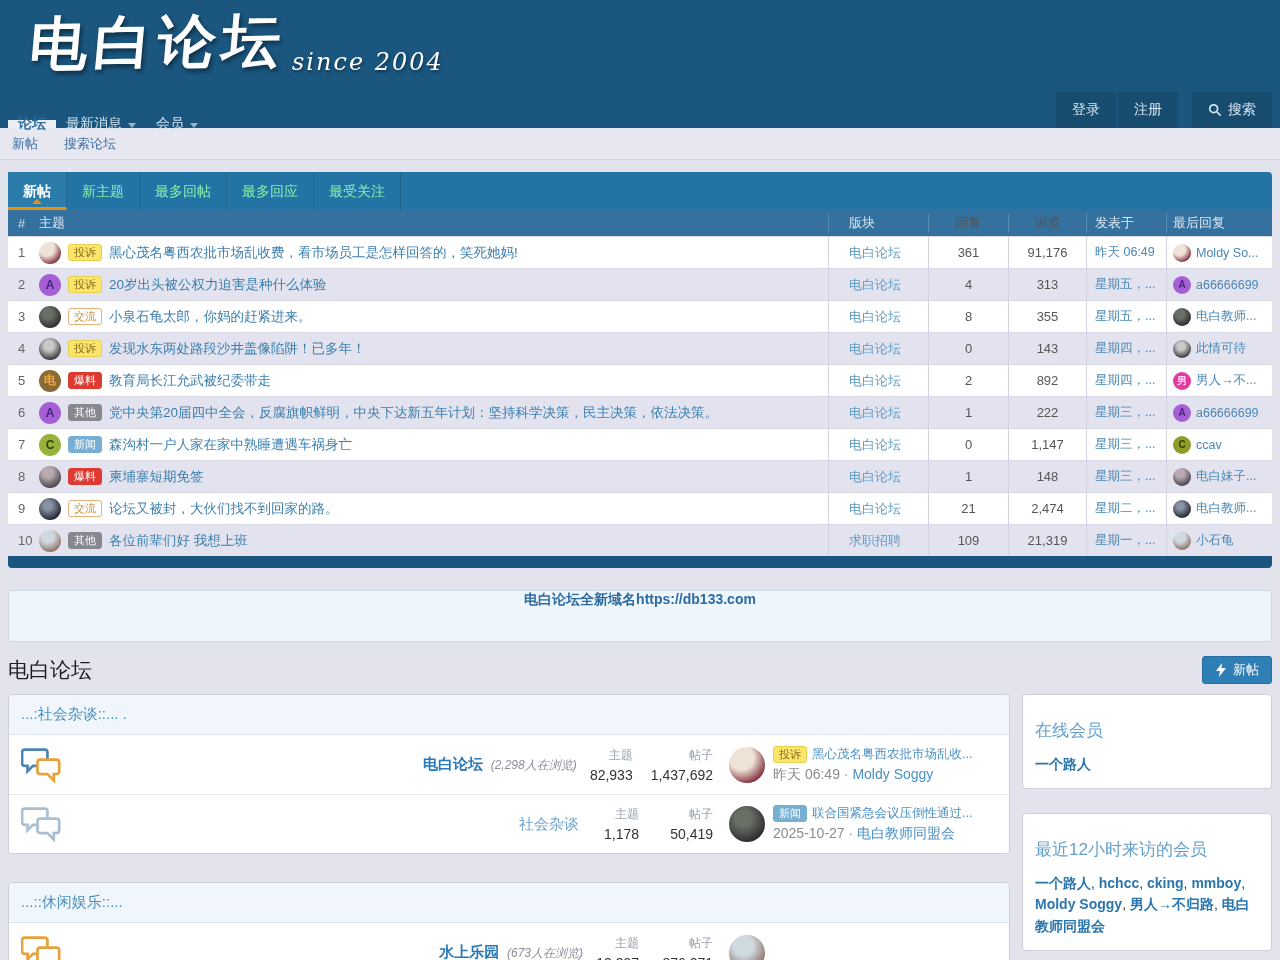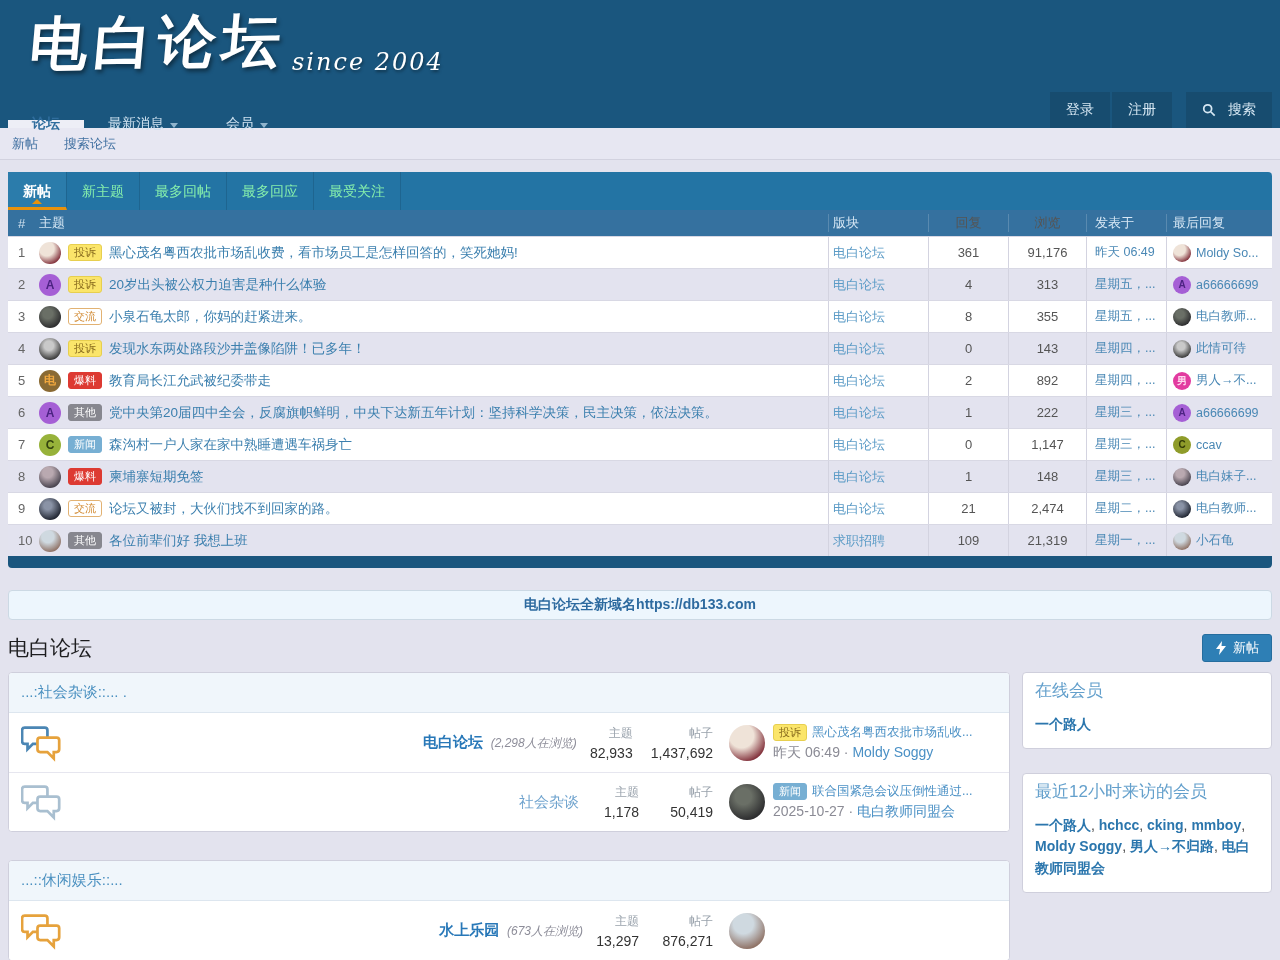--- a/index.html
+++ b/index.html
@@ -18,46 +18,46 @@
     font-size:58px; font-weight:700; color:#fff; letter-spacing:6px;
     transform:skewX(-6deg) rotate(-1deg);
     text-shadow:2px 3px 4px rgba(0,0,0,.45);
   }
   .logo-since {
     font-family:"DejaVu Serif", serif; font-style:italic;
     font-size:24px; color:#fff; margin-left:6px; margin-bottom:6px;
     text-shadow:1px 2px 3px rgba(0,0,0,.4); letter-spacing:2px;
   }
   .navbar { background:#1a567e; height:36px; display:flex; align-items:stretch; padding:0 8px; }
-  .nav-tab { display:flex; align-items:center; gap:6px; padding:0 24px; color:#cfe2f0; font-size:14px;margin-top:28px; }
+  .nav-tab { display:flex; align-items:center; gap:6px; padding:0 10px; color:#cfe2f0; font-size:14px;margin-top:28px; }
   .nav-tab.active { background:#edeef6; color:#2f6d9d; font-weight:700; }
   .caret { width:0; height:0; border-left:4px solid transparent; border-right:4px solid transparent; border-top:5px solid #8fb4cd; margin-top:2px; }
   .nav-right { margin-left:auto; display:flex; align-items:stretch; }
   .nav-btn { display:flex; align-items:center; padding:0 16px; background:#174c6f; color:#d6e7f3; font-size:14px; margin-left:2px; }
-  .nav-btn.search { margin-left:14px; gap:12px; }
+  .nav-btn.search { margin-left:14px; gap:6px; }
   .mag { width:14px; height:14px; }
 
   .subnav { background:#e7e7f2; height:32px; display:flex; align-items:center; gap:26px; padding:0 12px; border-bottom:1px solid #d2d2df; }
   .subnav a { color:#3f6fa0; font-size:13px; }
 
   
   .wrap { padding:0 8px; }
   .widget { margin-top:12px; }
   .strip { background:#2374a4; border-radius:4px 4px 0 0; display:flex; height:38px; }
   .strip a { line-height:38px; padding:0 15px; color:#86efac; font-size:14px; border-right:1px solid #1e6590; position:relative; }
   .strip a.active { background:#2b7cab; color:#fff; font-weight:700; border-bottom:3px solid #e8920c; }
   .strip a.active::after { content:""; position:absolute; left:50%; bottom:3px; margin-left:-5px;
     border-left:5px solid transparent; border-right:5px solid transparent; border-bottom:5px solid #e8920c; }
 
   .thead { background:#35719f; color:#d8e8f5; display:flex; height:26px; align-items:center; font-size:13px; }
   .trow { display:flex; height:32px; align-items:stretch; background:#fff; border-top:1px solid #d8d8e4; }
   #topic-tbody .trow:nth-child(even) { background:#e3e3ef; }
 
   .c-main { flex:1; display:flex; align-items:center; gap:7px; padding:0 10px; min-width:0; }
-  .c-forum { width:100px; display:flex; align-items:center; padding:0 4px; }
+  .c-forum { width:100px; display:flex; align-items:center; padding:0 20px; }
   .c-replies { width:80px; display:flex; align-items:center; justify-content:center; color:#555; }
   .c-views { width:78px; display:flex; align-items:center; justify-content:center; color:#555; }
   .c-posted { width:80px; display:flex; align-items:center; padding:0 8px; overflow:hidden; white-space:nowrap; }
   .c-last { width:106px; display:flex; align-items:center; gap:5px; padding:0 6px; overflow:hidden; white-space:nowrap; }
   .trow .c-forum,.trow .c-replies,.trow .c-views,.trow .c-posted,.trow .c-last { border-left:1px solid #d3d3e0; }
   .thead .c-forum,.thead .c-replies,.thead .c-views,.thead .c-posted,.thead .c-last { border-left:1px solid rgba(255,255,255,.18); }
 
   .h-num { width:14px; color:#cfe0ee; }
   .c-num { width:14px; color:#666; flex:none; }
   .avatar { border-radius:50%; flex:none; display:flex; align-items:center; justify-content:center; font-weight:700; overflow:hidden; }
@@ -65,21 +65,21 @@
   .avatar.xs { width:18px; height:18px; font-size:10px; }
   .badge { flex:none; font-size:11px; line-height:15px; padding:0 5px; border-radius:3px; font-weight:400; }
   .title { color:#3b7fae; font-size:13.5px; white-space:nowrap; overflow:hidden; text-overflow:ellipsis; }
   .c-forum a { color:#5b9bc6; font-size:13px; white-space:nowrap; overflow:hidden; text-overflow:ellipsis; }
   .c-posted a { color:#4a88b5; font-size:12.5px; }
   .lname { color:#4a88b5; font-size:12.5px; overflow:hidden; text-overflow:ellipsis; }
   .tfoot { height:12px; background:#1a567e; border-radius:0 0 4px 4px; }
 
   
   .notice { margin:22px 0 14px 0; background:#edf6fd; border:1px solid #ccd9e4; border-radius:4px;
-    height:30px; display:flex; align-items:center; justify-content:center; }
+    height:52px; display:flex; justify-content:center; }
   .notice span { color:#2d6a9f; font-weight:700; font-size:14px; }
 
   
   .title-row { display:flex; align-items:center; margin:4px 0 10px 0; }
   .page-title { font-size:21px; color:#1d1d1f; font-weight:400; }
   .btn-primary { margin-left:auto; background:#2e7fb5; color:#fff; border-radius:3px; height:28px;
     display:flex; align-items:center; gap:6px; padding:0 12px; font-size:13px; border:1px solid #256d9e; }
 
   
   .cols { display:flex; align-items:flex-start; gap:12px; }
@@ -103,21 +103,21 @@
   .lastpost { width:268px; flex:none; display:flex; gap:8px; align-items:center; }
   .lp-avatar { width:36px; height:36px; border-radius:50%; flex:none; }
   .lp-text { min-width:0; }
   .lp-line1 { display:flex; align-items:center; gap:5px; margin-bottom:3px; }
   .lp-line1 a { color:#4a90c5; font-size:12.5px; white-space:nowrap; overflow:hidden; text-overflow:ellipsis; }
   .lp-line2 { font-size:14px; color:#8b8b95; white-space:nowrap; overflow:hidden; }
   .lp-line2 a { color:#4a90c5; }
 
   
   .side-block { background:#fff; border:1px solid #cfcfdc; border-radius:4px; overflow:hidden; margin-bottom:24px; }
-  .side-title { padding:6px 12px 8px 12px; }
+  .side-title { padding:24px 12px 8px 12px; }
   .side-title a { color:#64a0cc; font-size:17px; }
   .side-body { padding:4px 12px 12px 12px; font-size:14px; line-height:1.55; color:#444; }
   .side-body a { color:#2b76ad; font-weight:700; }
   .side-foot { background:#ebebf3; border-top:1px solid #d9d9e4; padding:8px 12px; font-size:13px; color:#555; line-height:1.5; }
   .vcomma { color:#444; font-weight:400; }
   .vname-wrap:last-child .vcomma { display:none; }
 </style>
 </head>
 <body>
 

